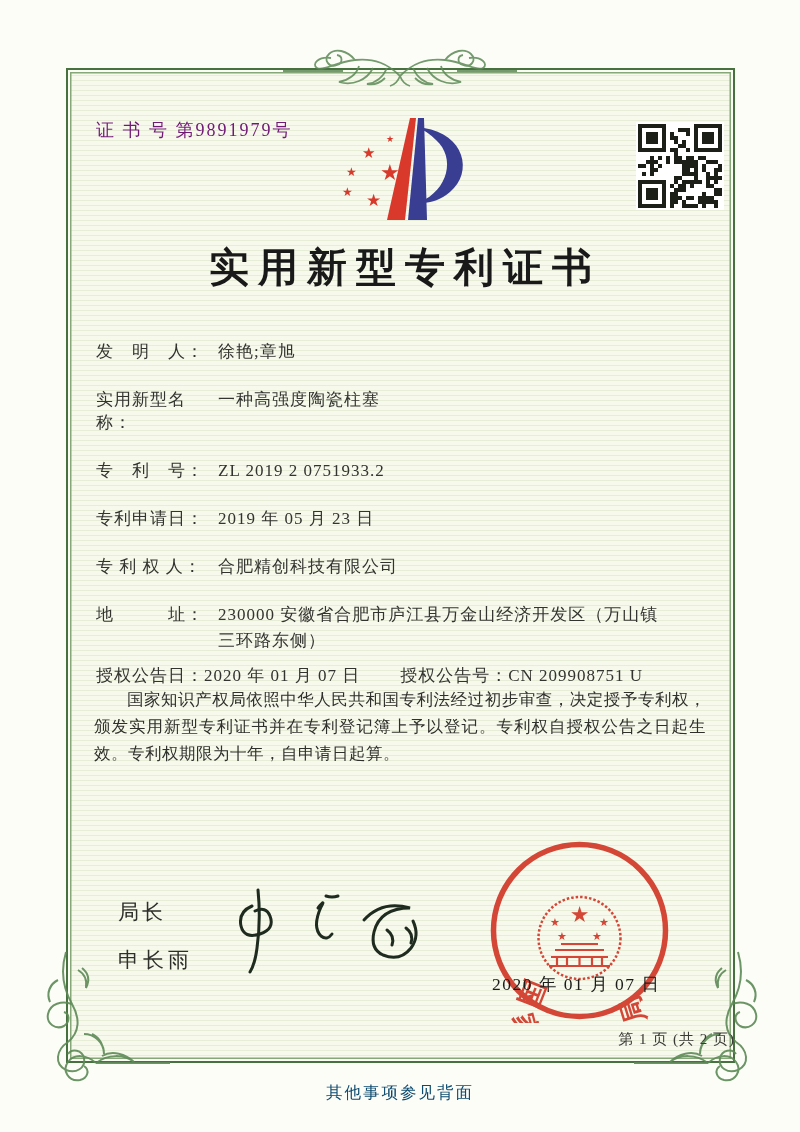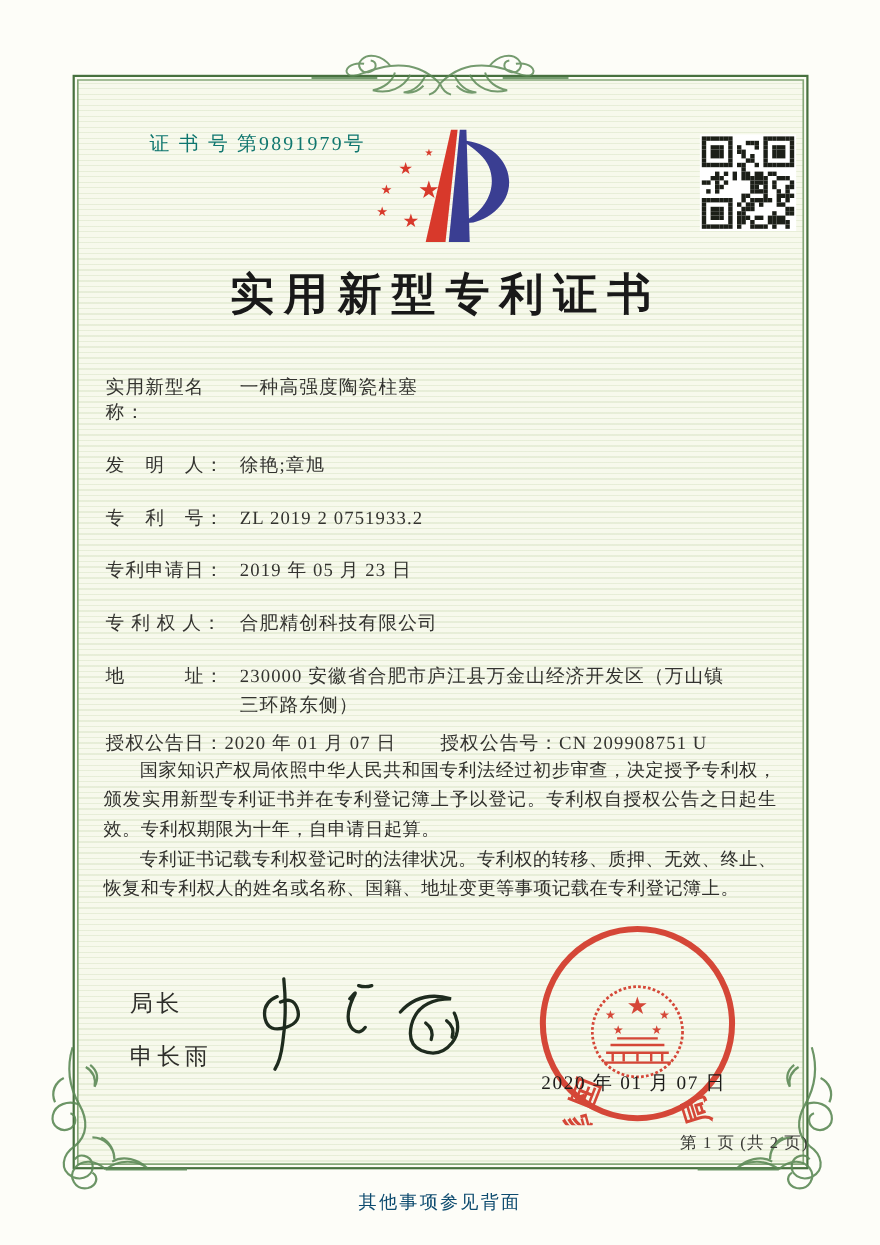--- a/index.html
+++ b/index.html
@@ -21,21 +21,21 @@
     border:2.5px solid #47713f;
     box-shadow: inset 0 0 0 2px #fbfcf3, inset 0 0 0 3.5px #86a878;
     background:
       repeating-linear-gradient(180deg,
         rgba(166,192,134,0.20) 0px, rgba(166,192,134,0.20) 1px,
         rgba(255,255,255,0) 1px, rgba(255,255,255,0) 5px),
       #f7f9ec;
   }
   .cert-no {
     position:absolute; left:96px; top:118px;
-    font-size:18px; letter-spacing:2px; color:#0f766e;margin-left:40px;
+    font-size:18px; letter-spacing:2px; color:#701a75;
   }
   .logo { position:absolute; left:336px; top:110px; }
   .qr   { position:absolute; left:636px; top:122px; }
   .title {
     position:absolute; left:66px; top:240px; width:669px;
     text-align:center; font-size:40px; font-weight:600;
     letter-spacing:9px; color:#191919; text-indent:9px;
   }
   .fields { position:absolute; left:96px; top:340px; width:600px; }
   .field-row { display:flex; align-items:flex-start; margin-bottom:25px;
@@ -359,26 +359,26 @@
         <rect x="18" y="82" width="4" height="4"></rect>
         <rect x="22" y="82" width="4" height="4"></rect>
         <rect x="26" y="82" width="4" height="4"></rect>
       </g>
   </svg>
 
   <div class="title">实用新型专利证书</div>
 
   <div class="fields">
     <div class="field-row">
+      <span class="field-label">发　明　人：</span>
+      <span class="field-value">徐艳;章旭</span>
+    </div>
+    <div class="field-row">
       <span class="field-label">实用新型名称：</span>
       <span class="field-value">一种高强度陶瓷柱塞</span>
-    </div>
-    <div class="field-row">
-      <span class="field-label">发　明　人：</span>
-      <span class="field-value">徐艳;章旭</span>
     </div>
     <div class="field-row">
       <span class="field-label">专　利　号：</span>
       <span class="field-value">ZL 2019 2 0751933.2</span>
     </div>
     <div class="field-row">
       <span class="field-label">专利申请日：</span>
       <span class="field-value">2019 年 05 月 23 日</span>
     </div>
     <div class="field-row">
@@ -399,21 +399,20 @@
       </span>
       <span class="pair pair2">
         <span class="field-label">授权公告号：</span>
         <span class="field-value">CN 209908751 U</span>
       </span>
     </div>
   </div>
 
   <div class="paragraphs">
     <p>国家知识产权局依照中华人民共和国专利法经过初步审查，决定授予专利权，颁发实用新型专利证书并在专利登记簿上予以登记。专利权自授权公告之日起生效。专利权期限为十年，自申请日起算。</p>
-    <p>专利证书记载专利权登记时的法律状况。专利权的转移、质押、无效、终止、恢复和专利权人的姓名或名称、国籍、地址变更等事项记载在专利登记簿上。</p>
   </div>
 
   <div class="director">
     <div>局长</div>
     <div class="name">申长雨</div>
   </div>
 
   <svg class="signature" width="210" height="100" viewBox="0 0 210 100">
     <g stroke="#1e2b1e" stroke-width="3" fill="none" stroke-linecap="round">
       <path d="M30,28 q-14,6 -11,20 q3,13 19,8 q15,-5 10,-18 q-4,-10 -15,-5"></path>

